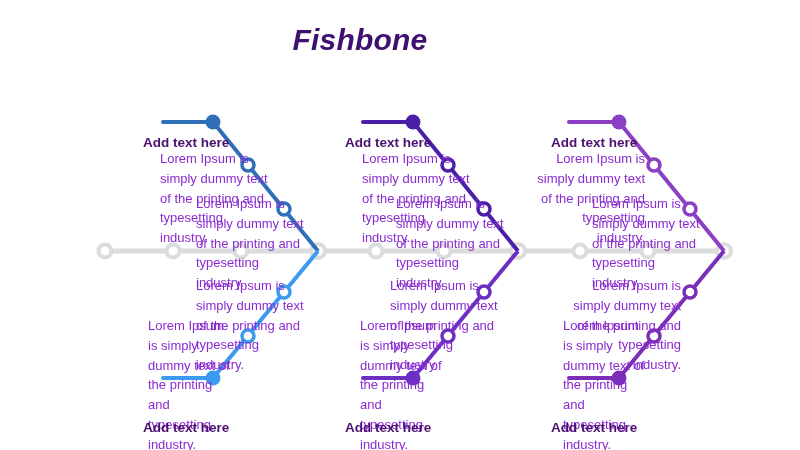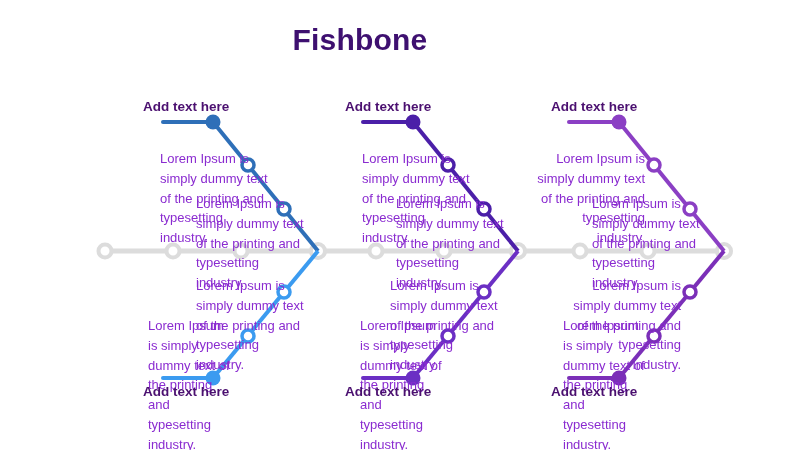--- a/index.html
+++ b/index.html
@@ -29,27 +29,29 @@
   .page-title {
     position: absolute;
     left: 0;
     top: 23px;
     width: 720px;
     text-align: center;
     font-size: 30px;
     font-weight: bold;
     color: #3E1070;
     letter-spacing: 0.2px;
+    font-style: italic;
   }
   .branch-heading {
     position: absolute;
     font-size: 13.5px;
     font-weight: bold;
     color: #4B1070;
     white-space: nowrap;
+    margin-top: 36px;
   }
   .note {
     position: absolute;
     font-size: 13px;
     line-height: 1.52;
     color: #8A2BD0;
     width: 108px;
   }
   .note.w-narrow {
     width: 86px;

